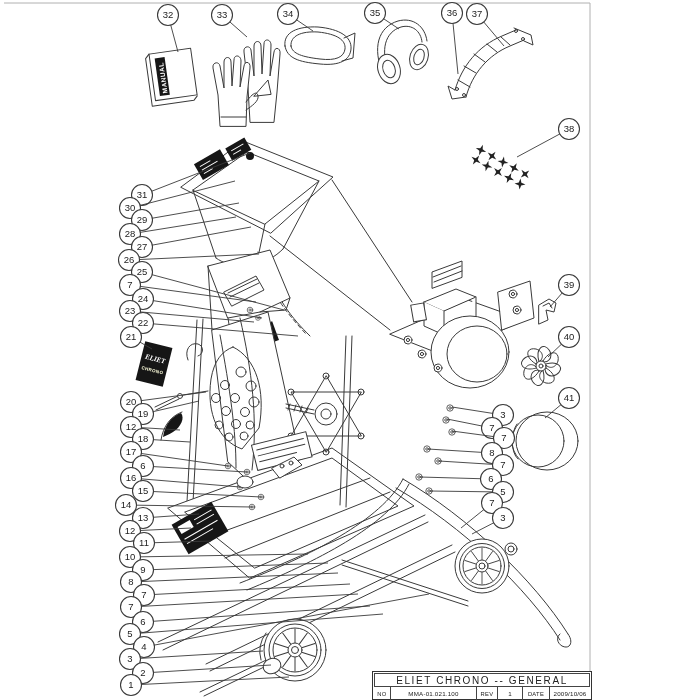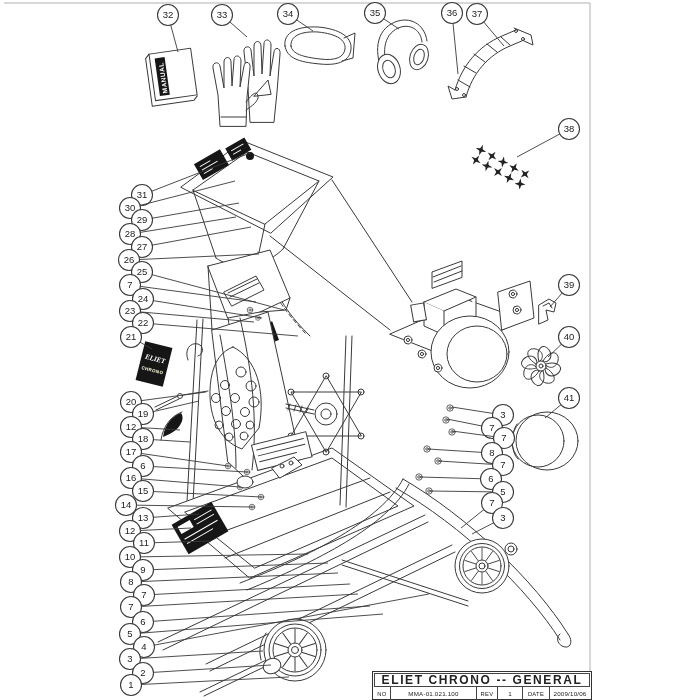--- a/index.html
+++ b/index.html
@@ -12,21 +12,21 @@
   .wmark{stroke:#ffffff;stroke-width:1;fill:none;}
   .leader{stroke:#3a3a3a;stroke-width:0.9;fill:none;}
   .bubble{fill:#ffffff;stroke:#3a3a3a;stroke-width:1.1;}
   .bubble-num{font:9.5px "Liberation Sans",sans-serif;fill:#222;text-anchor:middle;}
   .manual-txt{font:700 6.5px "Liberation Sans",sans-serif;fill:#fff;letter-spacing:.5px;}
   .brand-txt1{font:italic 700 7px "Liberation Serif",serif;fill:#fff;text-anchor:middle;}
   .brand-txt2{font:700 4.5px "Liberation Sans",sans-serif;fill:#ffd;text-anchor:middle;letter-spacing:.4px;}
   .titleblock{position:absolute;left:372px;top:671px;width:220px;height:29px;background:#fff;
     border:1.4px solid #333;box-sizing:border-box;color:#222;}
   .tb-title{height:12px;border:1px solid #444;margin:1px 1px 0 1px;display:flex;align-items:center;
-    justify-content:center;font-size:12px;letter-spacing:1.6px;white-space:nowrap;font-weight:bold;}
+    justify-content:center;font-size:10px;letter-spacing:1.6px;white-space:nowrap;}
   .tb-row{display:flex;height:13px;margin:0 1px;}
   .tb-cell{display:flex;align-items:center;justify-content:center;border-right:1px solid #444;
     white-space:nowrap;overflow:hidden;}
   .tb-cell.lbl{font-size:5.8px;letter-spacing:.3px;}
   .tb-cell.val{font-size:6.2px;letter-spacing:.2px;}
   .w-no{width:16px;}.w-noval{width:85px;}.w-rev{width:20px;}.w-revval{width:24px;}
   .w-date{width:26px;}.w-dateval{flex:1;border-right:none;}
 </style>
 </head>
 <body>

